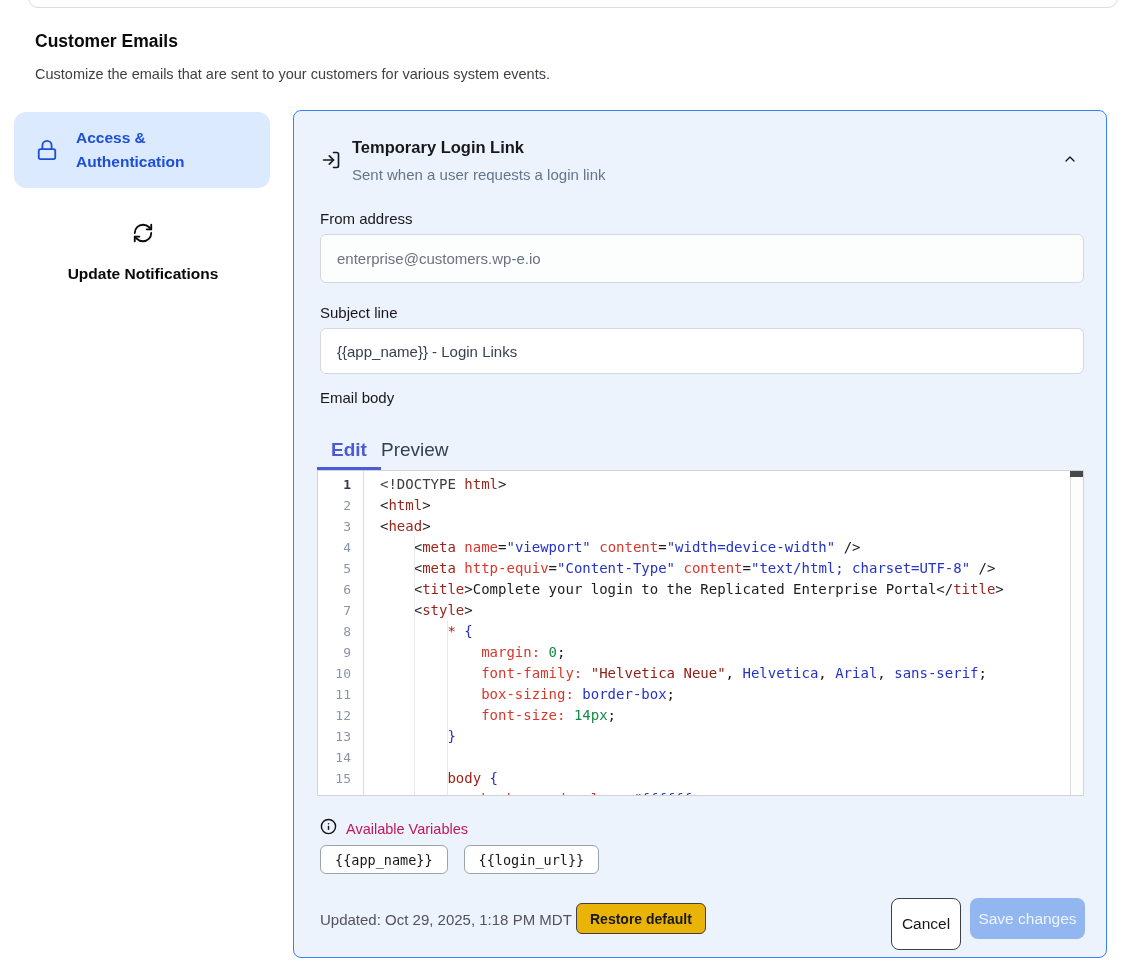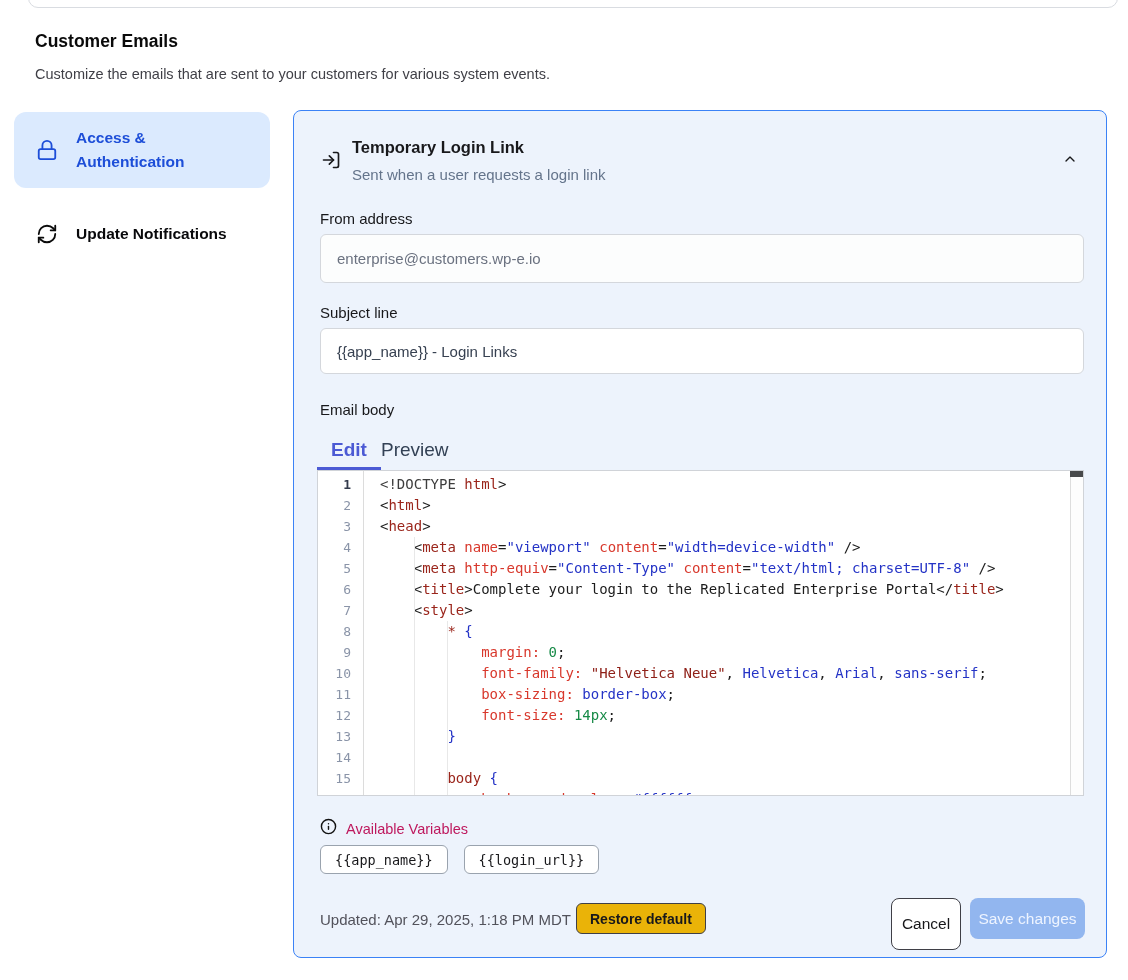--- a/index.html
+++ b/index.html
@@ -19,37 +19,37 @@
   
   .page-title { position:absolute; left:35px; top:31px; font-size:17.5px; font-weight:700; color:#0a0a0a; }
   .page-subtitle { position:absolute; left:35px; top:66px; font-size:14.5px; color:#3f3f46; }
 
   
   .sidebar { position:absolute; left:14px; top:112px; width:256px; }
   .side-item { display:flex; align-items:center; gap:18px; padding:14px 20px 14px 22px; border-radius:12px; cursor:pointer; }
   .side-item.active { background:#dbeafe; }
   .side-label { font-size:15.5px; font-weight:600; line-height:24px; color:#09090b; }
   .side-item.active .side-label { color:#1d4ed8; }
-  .side-item + .side-item { margin-top:20px; }
+  .side-item + .side-item { margin-top:20px;flex-direction:column; }
   .side-icon { display:flex; align-items:center; }
 
   
   .panel {
     position:absolute; left:293px; top:110px; width:814px; height:848px;
     background:#edf3fc; border:1px solid #3b82f6; border-radius:8px;
   }
   .panel-header-icon { position:absolute; left:27px; top:39px; }
   .panel-title { position:absolute; left:58px; top:27px; font-size:16.5px; font-weight:700; color:#18181b; }
   .panel-subtitle { position:absolute; left:58px; top:55px; font-size:15px; color:#64748b; }
   .collapse-btn { position:absolute; right:26px; top:38px; background:none; border:none; cursor:pointer; padding:2px; }
 
   .field-label { position:absolute; left:26px; font-size:15px; color:#18181b; }
   .lbl-from { top:99px; }
   .lbl-subject { top:193px; }
-  .lbl-body { top:290px; }
+  .lbl-body { top:278px; }
 
   .text-input {
     position:absolute; left:26px; width:764px; height:49px;
     border:1px solid #d4d7dc; border-radius:6px; background:#fff;
     font-family:"Liberation Sans",sans-serif; font-size:15px; padding:0 16px; color:#374151; outline:none;
   }
   .input-from { top:123px; background:#fcfdfd; }
   .input-from::placeholder { color:#6b7280; opacity:1; }
   .input-subject { top:217px; height:46px; }
 
@@ -234,18 +234,18 @@
           <line x1="12" y1="8" x2="12.01" y2="8"></line>
         </svg>
     </span>
     <span class="vars-label">Available Variables</span>
   </div>
   <div class="chips">
     <button class="chip">{{app_name}}</button>
     <button class="chip">{{login_url}}</button>
   </div>
 
-  <div class="updated">Updated: Apr 29, 2025, 1:18 PM MDT</div>
+  <div class="updated">Updated: Oct 29, 2025, 1:18 PM MDT</div>
   <button class="restore-btn">Restore default</button>
   <button class="cancel-btn">Cancel</button>
   <button class="save-btn">Save changes</button>
 
 </div>
 
 </body></html>

